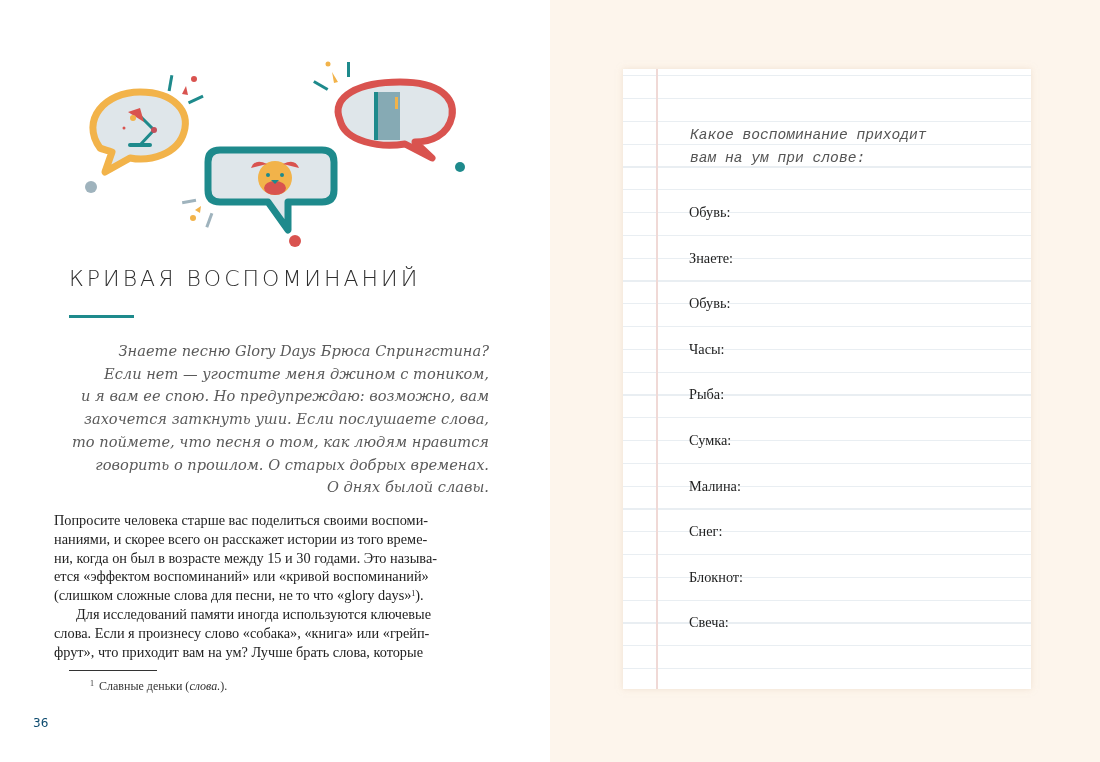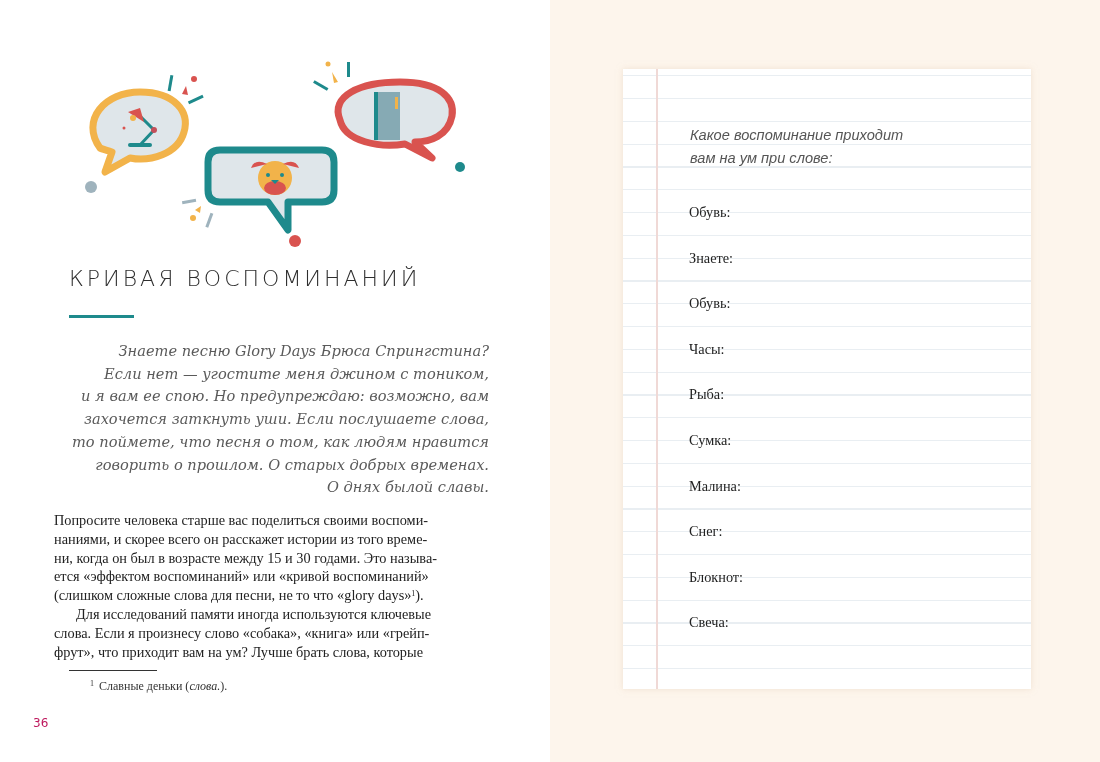--- a/index.html
+++ b/index.html
@@ -30,34 +30,34 @@
       font-family: "Liberation Serif", serif;
       font-size: 14.3px; line-height: 18.8px; color: #222;
     }
     .body div { white-space: nowrap; }
     .body .indent { padding-left: 22px; }
     sup { font-size: 8px; vertical-align: top; position: relative; top: -1px; }
 
     .footnote-rule { position: absolute; left: 69px; top: 670px; width: 88px; height: 1px; background: #333; }
     .footnote { position: absolute; left: 90px; top: 679px; font-family: "Liberation Serif", serif; font-size: 12px; color: #333; }
     .footnote .num { font-size: 8px; vertical-align: top; margin-right: 5px; }
-    .page-number { position: absolute; left: 33px; top: 716px; font-family: "DejaVu Sans", sans-serif; font-size: 12px; color: #be185d; }
+    .page-number { position: absolute; left: 33px; top: 716px; font-family: "DejaVu Sans", sans-serif; font-size: 12px; color: #0c4a6e; }
 
     .notebook {
       position: absolute; left: 623px; top: 69px; width: 408px; height: 620px;
       background-color: #ffffff;
       background-image: repeating-linear-gradient(to bottom,
         transparent 0px, transparent 6.2px, #e9eef2 6.2px, #e9eef2 7.4px, transparent 7.4px, transparent 22.8px);
       box-shadow: 0 0 6px rgba(230, 210, 185, 0.55);
     }
     .notebook .margin-line { position: absolute; left: 33px; top: 0; width: 1.5px; height: 100%; background: #f0d9d6; }
 
     .prompt {
       position: absolute; left: 690px; top: 124px;
-      font-family: Liberation Sans, sans-serif; font-style: italic;
+      font-family: Liberation Mono, monospace; font-style: italic;
       font-size: 14.6px; line-height: 22.8px; color: #555;
     }
     .prompt div { white-space: nowrap; }
 
     .word-list { position: absolute; left: 689px; top: 202px; }
     .word {
       height: 45.6px; font-family: "Liberation Serif", serif;
       font-size: 14.3px; color: #222; line-height: 20px;
     }
   </style>

